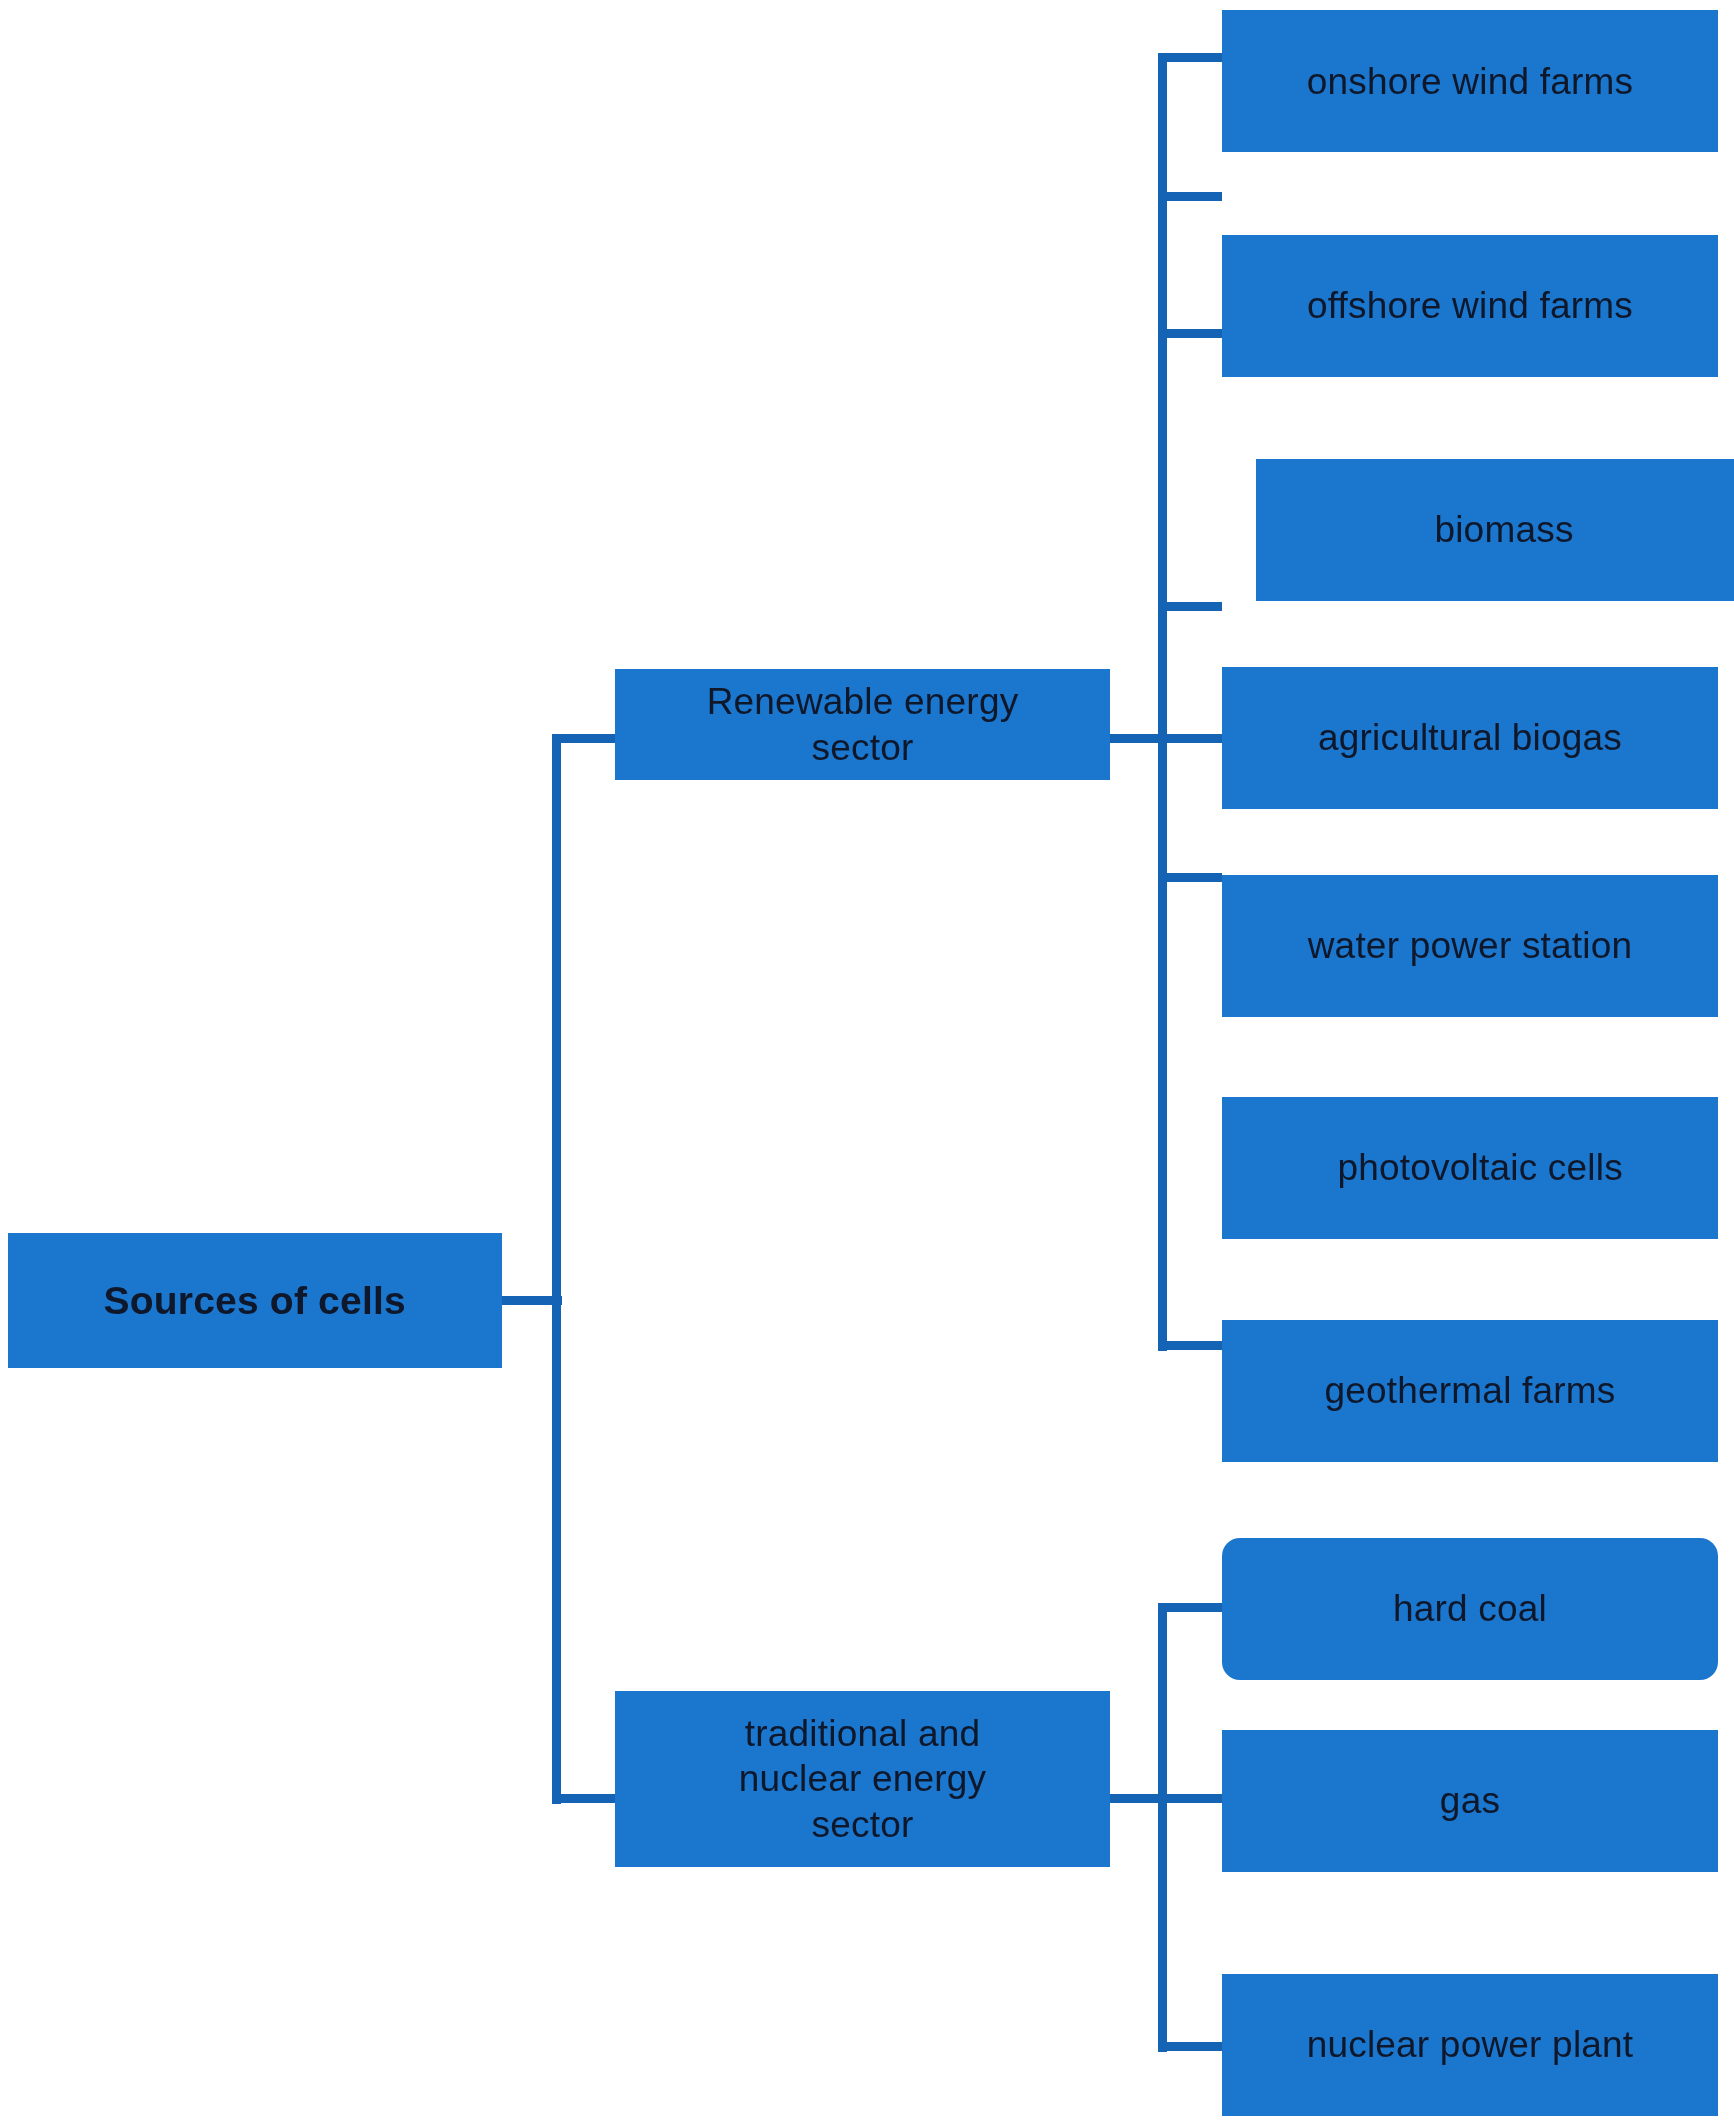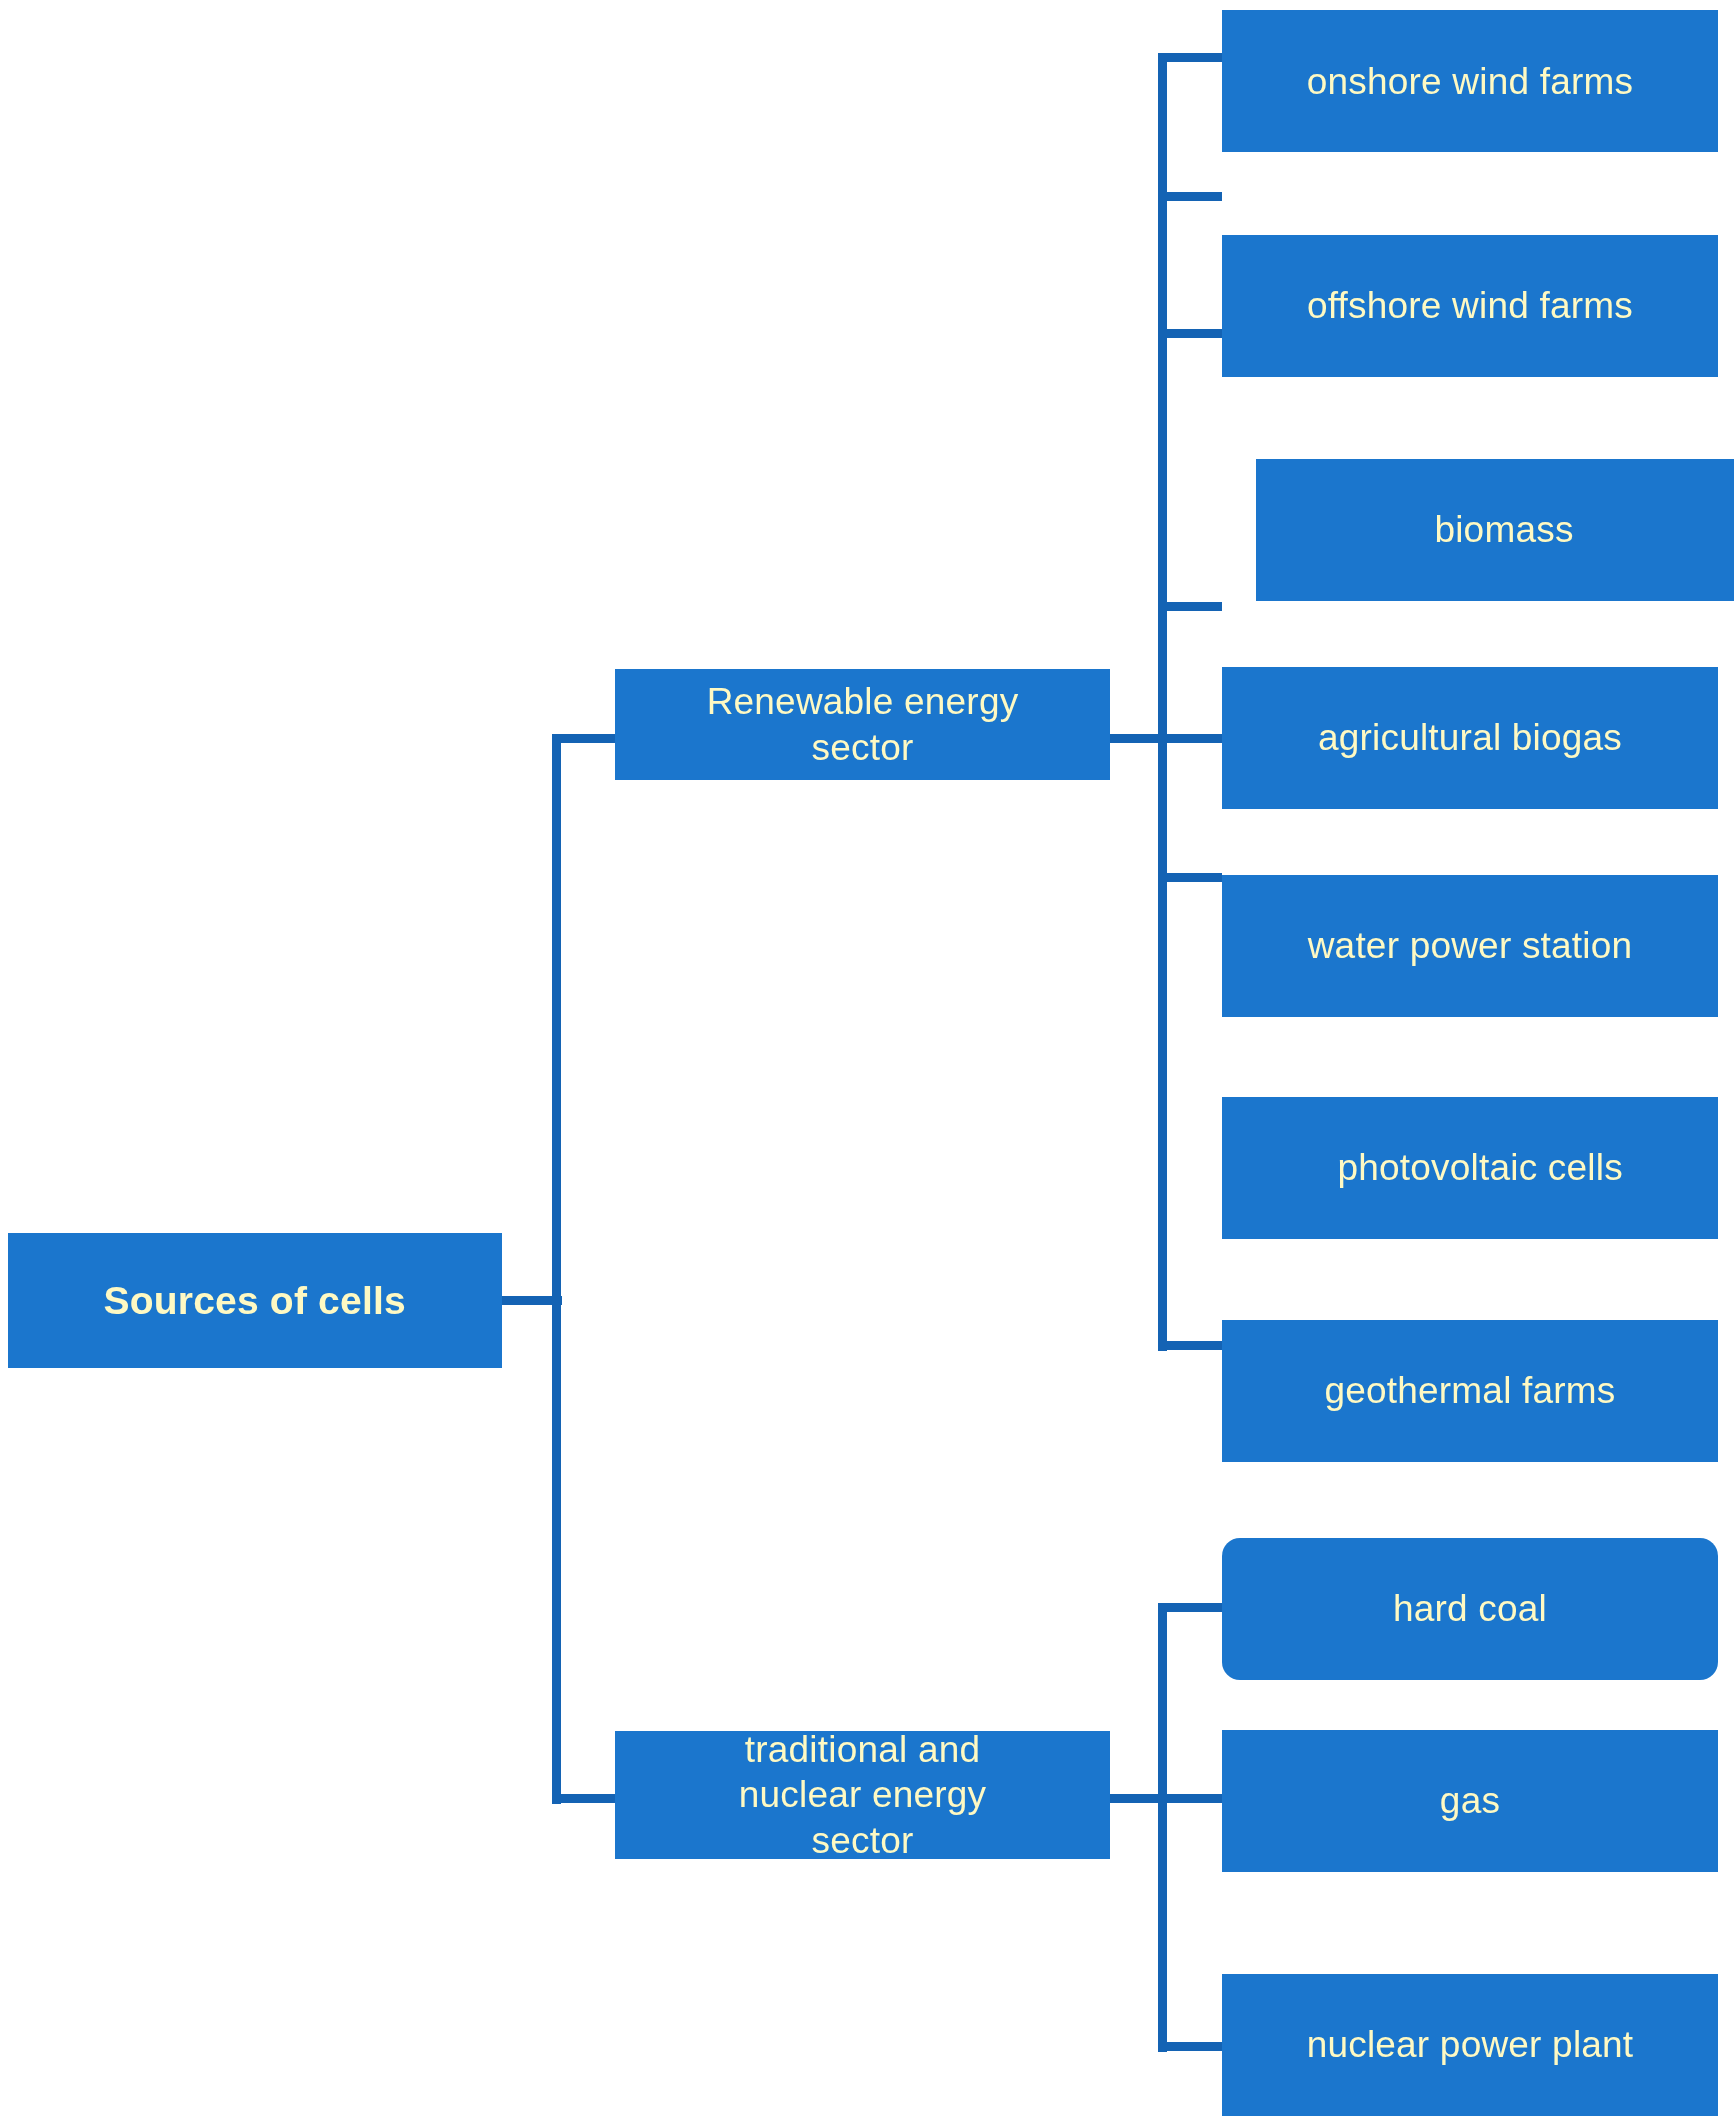--- a/index.html
+++ b/index.html
@@ -10,21 +10,21 @@
     position:relative;
     width:1734px;
     height:2127px;
     background:#ffffff;
     overflow:hidden;
   }
 
   .node{
     position:absolute;
     background:#1b76cd;
-    color:#fef9c3;
+    color:#0f172a;
     display:flex;
     align-items:center;
     justify-content:center;
     text-align:center;
     box-sizing:border-box;
     line-height:1.22;
     white-space:pre-line;
     letter-spacing:0.2px;
   }
 
@@ -39,21 +39,21 @@
 
   
   .node.mid{
     left:615px;
     width:495px;
     font-size:37px;
     font-weight:400;
     padding:0 13.7px;
   }
   .node.mid.m0{ top:669px;  height:111px; }
-  .node.mid.m1{ top:1731px; height:128px; }
+  .node.mid.m1{ top:1691px; height:176px; }
 
   
   .node.leaf{
     left:1222px;
     width:496px;
     height:142px;
     font-size:37px;
     font-weight:400;
     padding:0 8.6px;
   }

